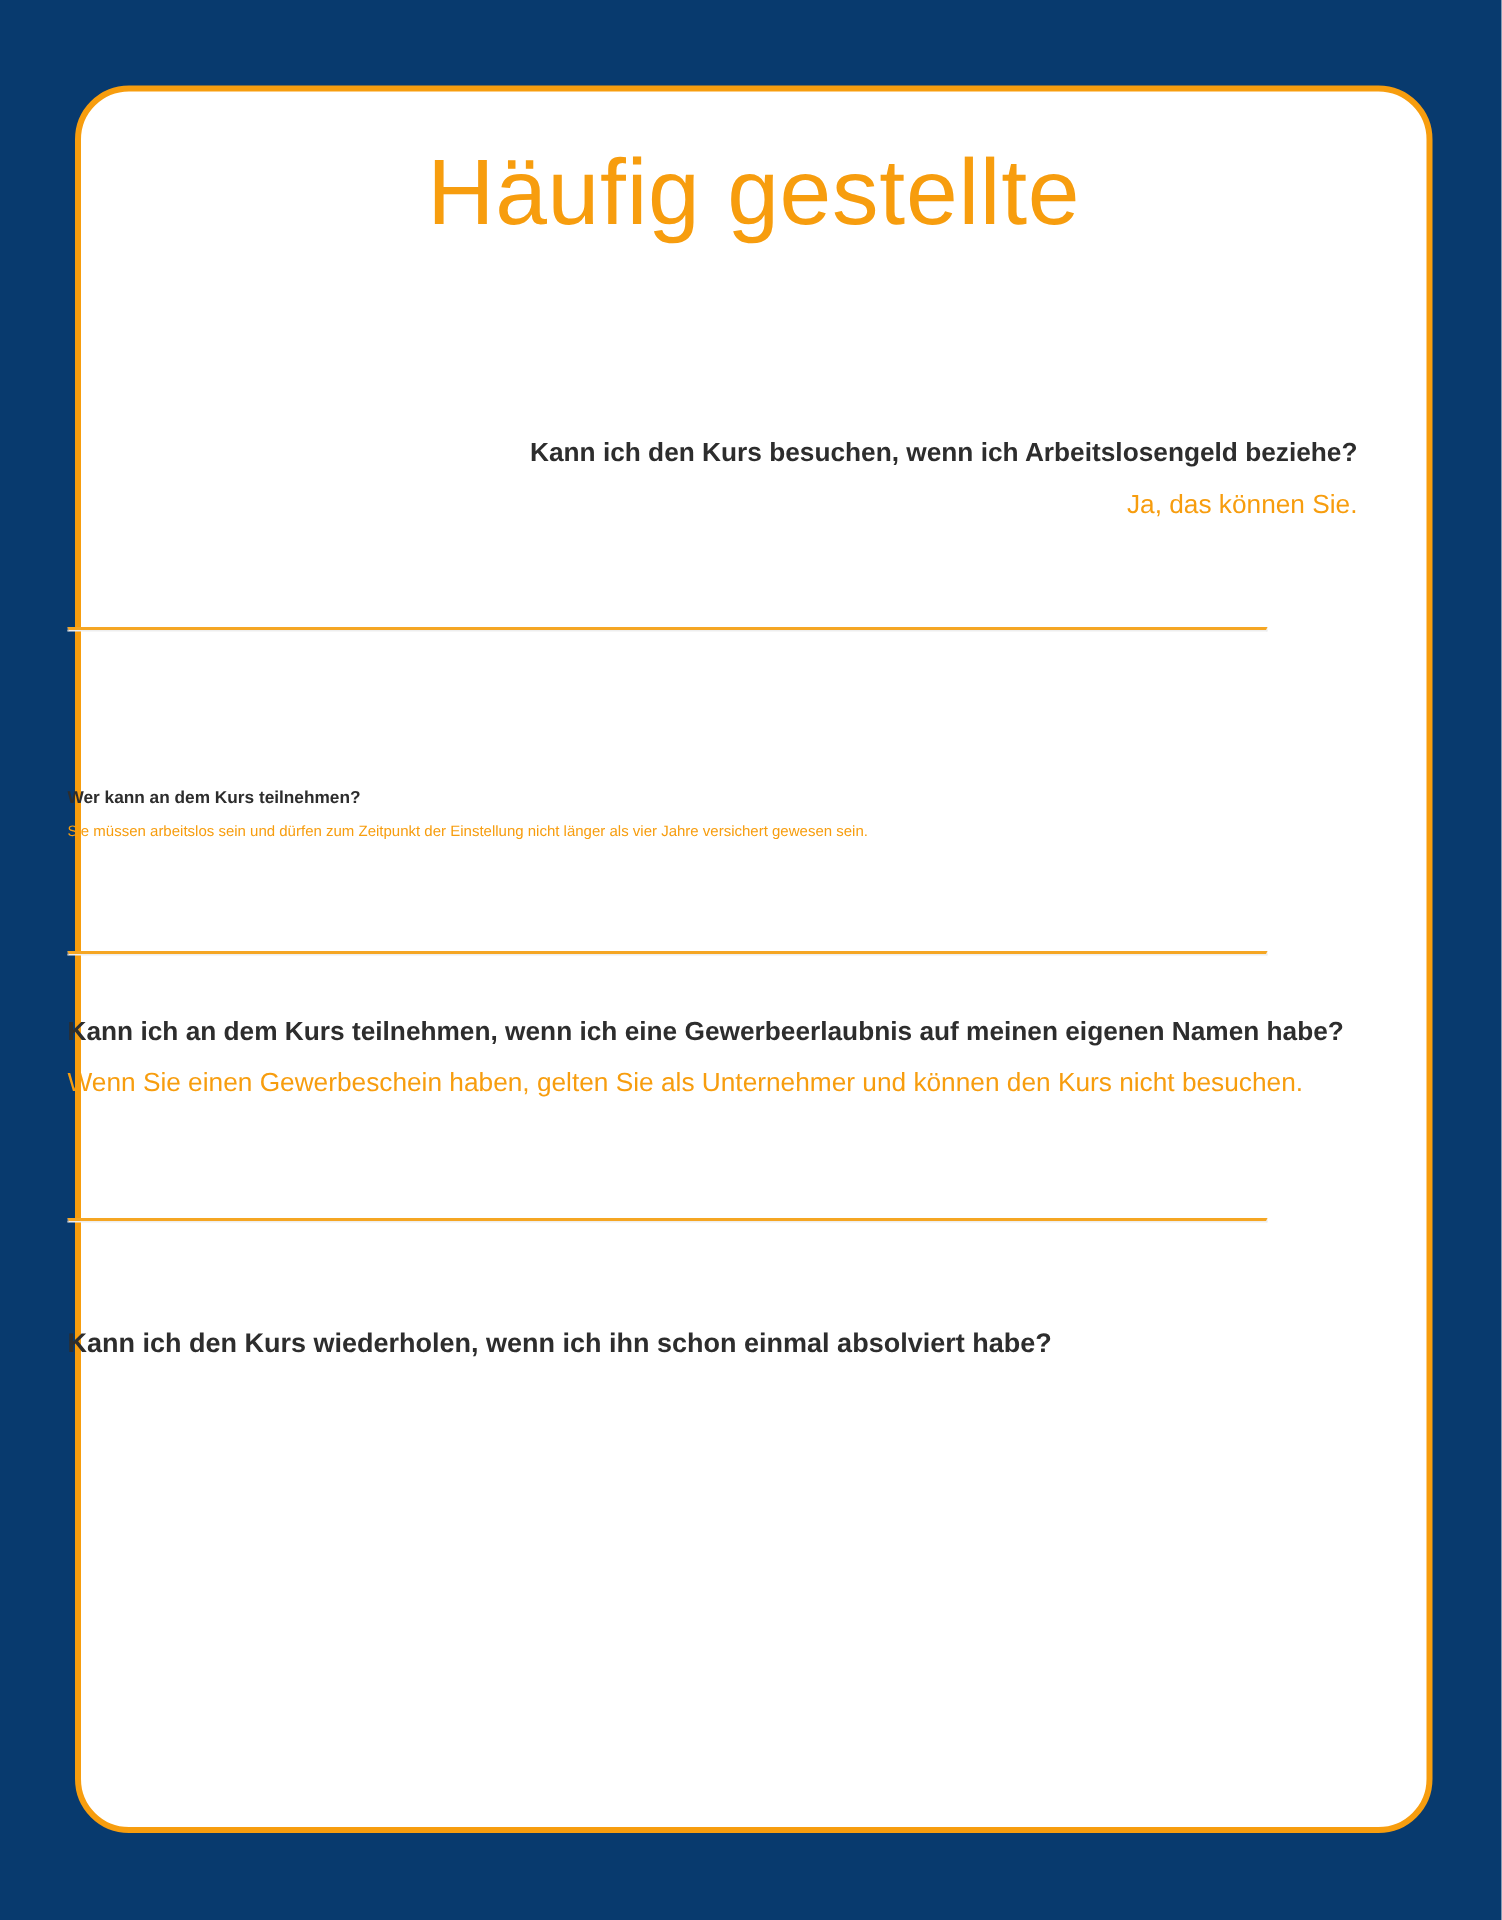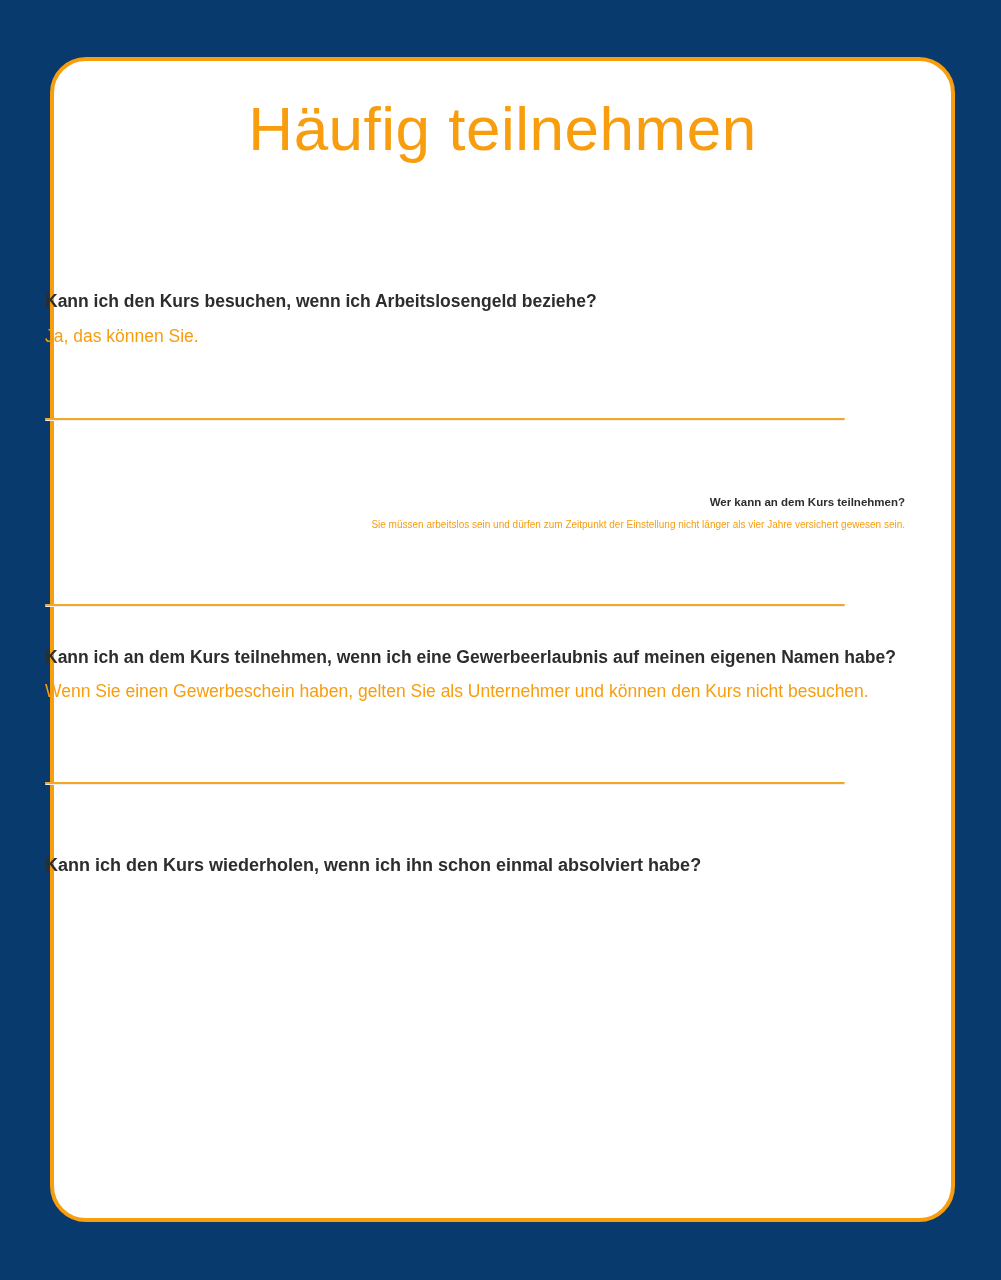--- a/index.html
+++ b/index.html
@@ -80,24 +80,24 @@
   
   .size-md .faq-question { font-size: 17.5px; line-height: 1.30; }
   .size-md .faq-answer   { font-size: 17.5px; line-height: 1.50; }
 
   .size-sm .faq-question { font-size: 11.5px; line-height: 1.30; }
   .size-sm .faq-answer   { font-size: 10px; line-height: 1.55; }
 
   .size-lg .faq-question { font-size: 18px;   line-height: 1.30; }
   .size-lg .faq-answer   { font-size: 18.5px; line-height: 1.50; }
 
-  .item-1 { padding-top: 0px;  }
+  .item-1 { padding-top: 0px; text-align: right;  }
   .item-1 .faq-divider { margin-top: 69px; }
 
-  .item-2 { padding-top: 74px; text-align: right; }
+  .item-2 { padding-top: 104px; }
   .item-2 .faq-divider { margin-top: 72px; }
 
   .item-3 { padding-top: 39px; }
   .item-3 .faq-divider { margin-top: 78px; }
 
   .item-4 { padding-top: 69px; }
 
   
   .item-4 .faq-answer {
     white-space: nowrap;
@@ -108,21 +108,21 @@
   .item-2 .faq-answer { margin-top: 7px; white-space: nowrap; }
   .item-3 .faq-answer { margin-top: 9px; }
   .item-3 .faq-question { white-space: nowrap; }
 </style>
 </head>
 <body>
 
 <div id="faq-card">
 
   <div id="faq-heading">
-    <span class="faq-title-sub">Häufig teilnehmen</span>
+    <span class="faq-title-sub">Häufig gestellte</span>
   </div>
 
 </div>
 
 <div id="faq-list">
 
   <div class="faq-item item-1 size-md">
     <p class="faq-question">Kann ich den Kurs besuchen, wenn ich Arbeitslosengeld beziehe?</p>
     <p class="faq-answer">Ja, das können Sie.</p>
     <hr class="faq-divider">

